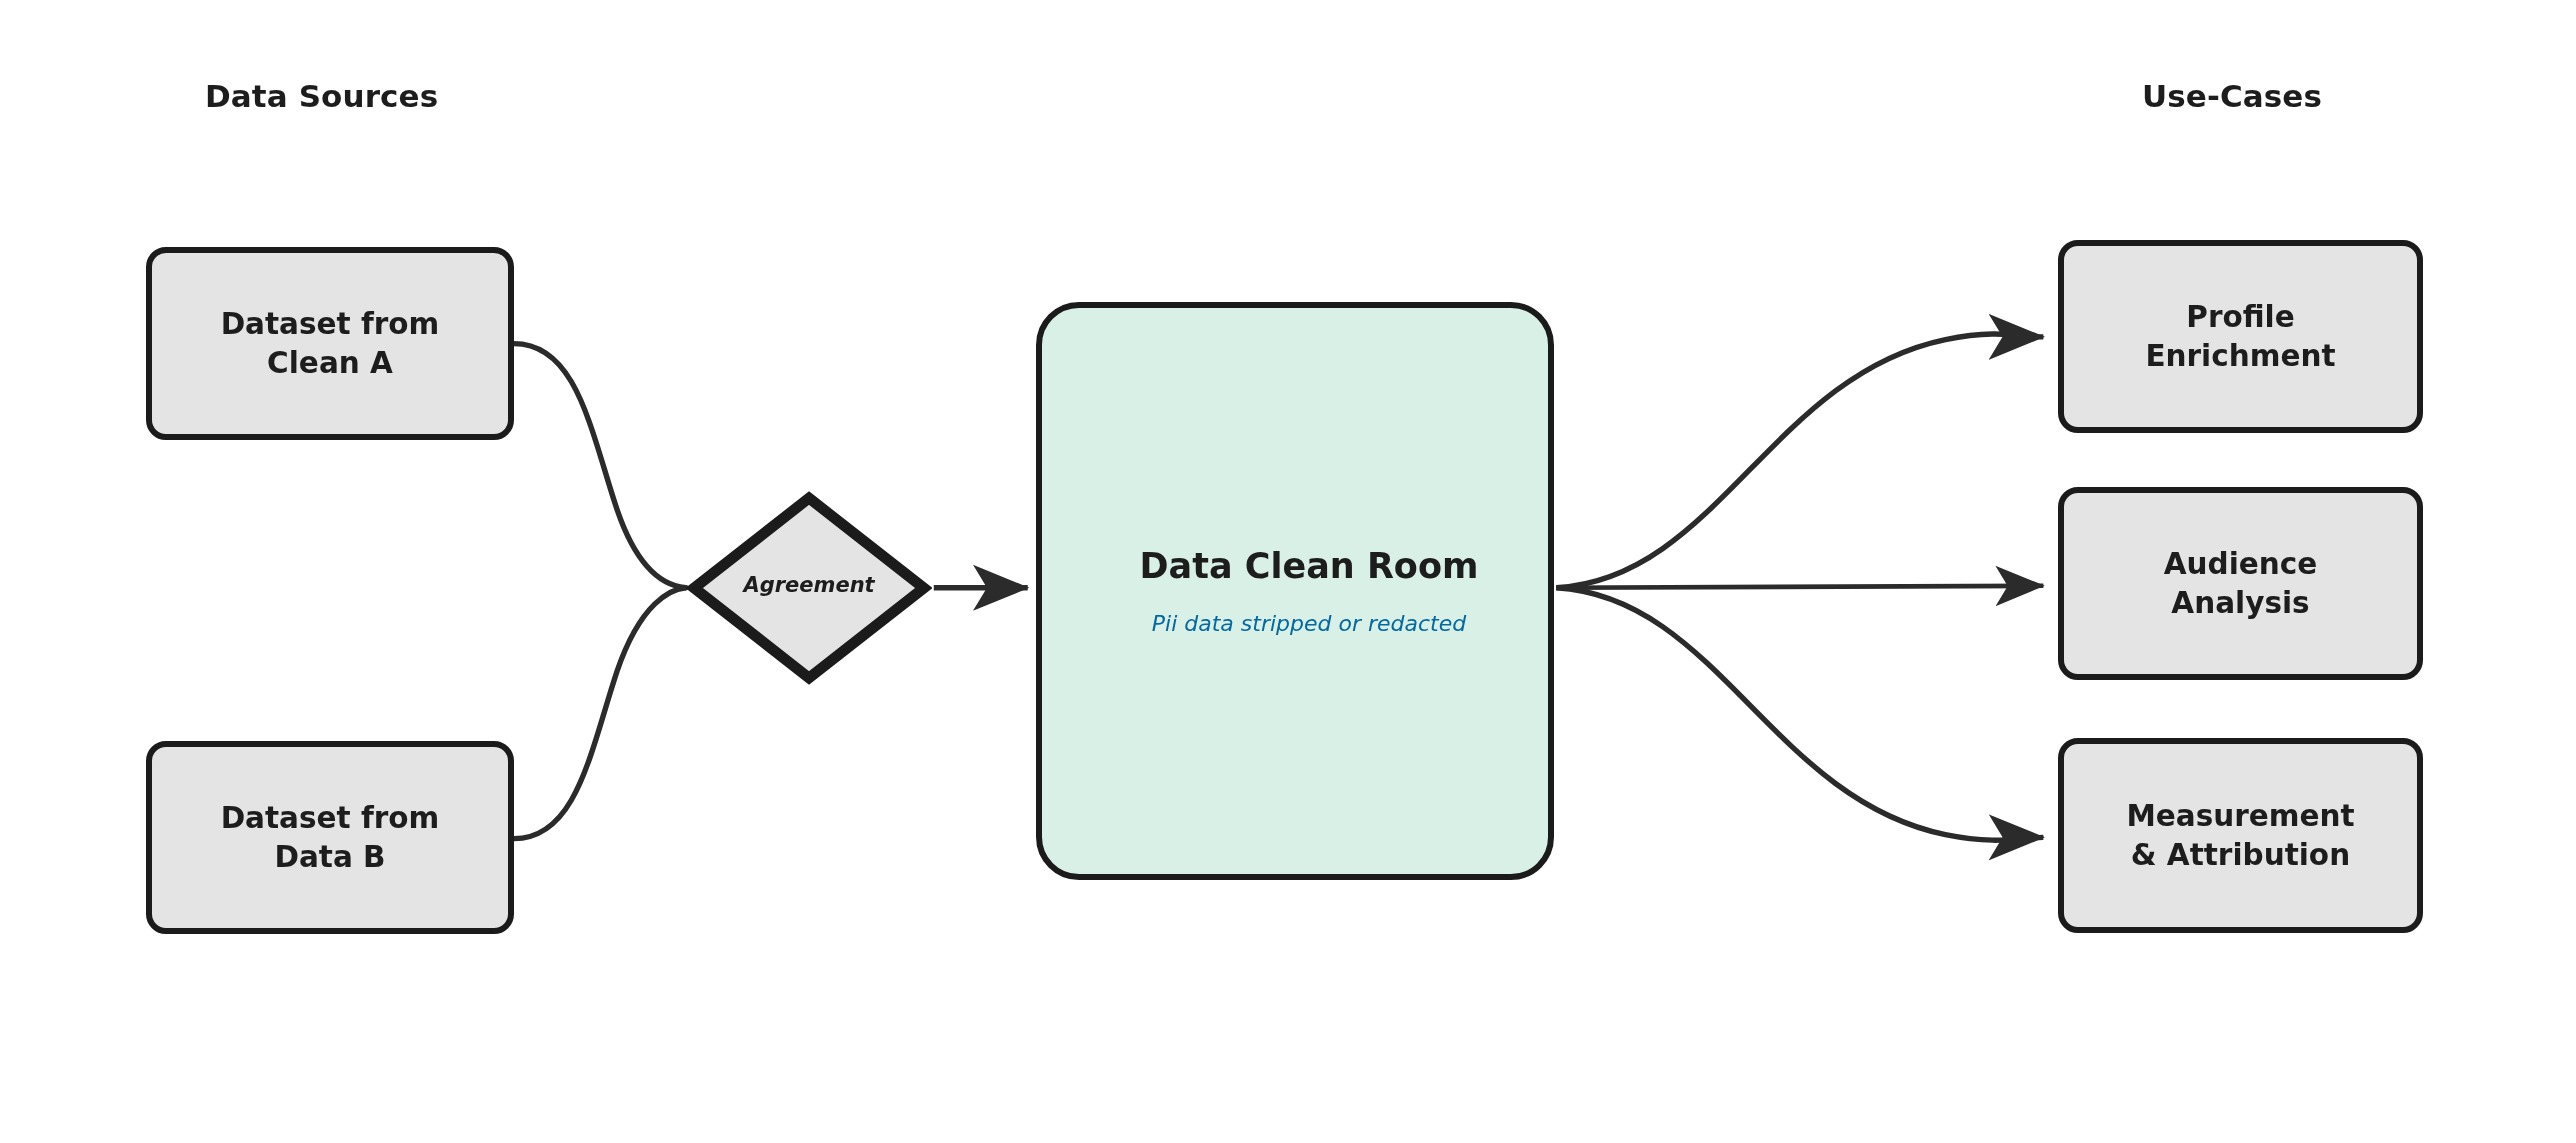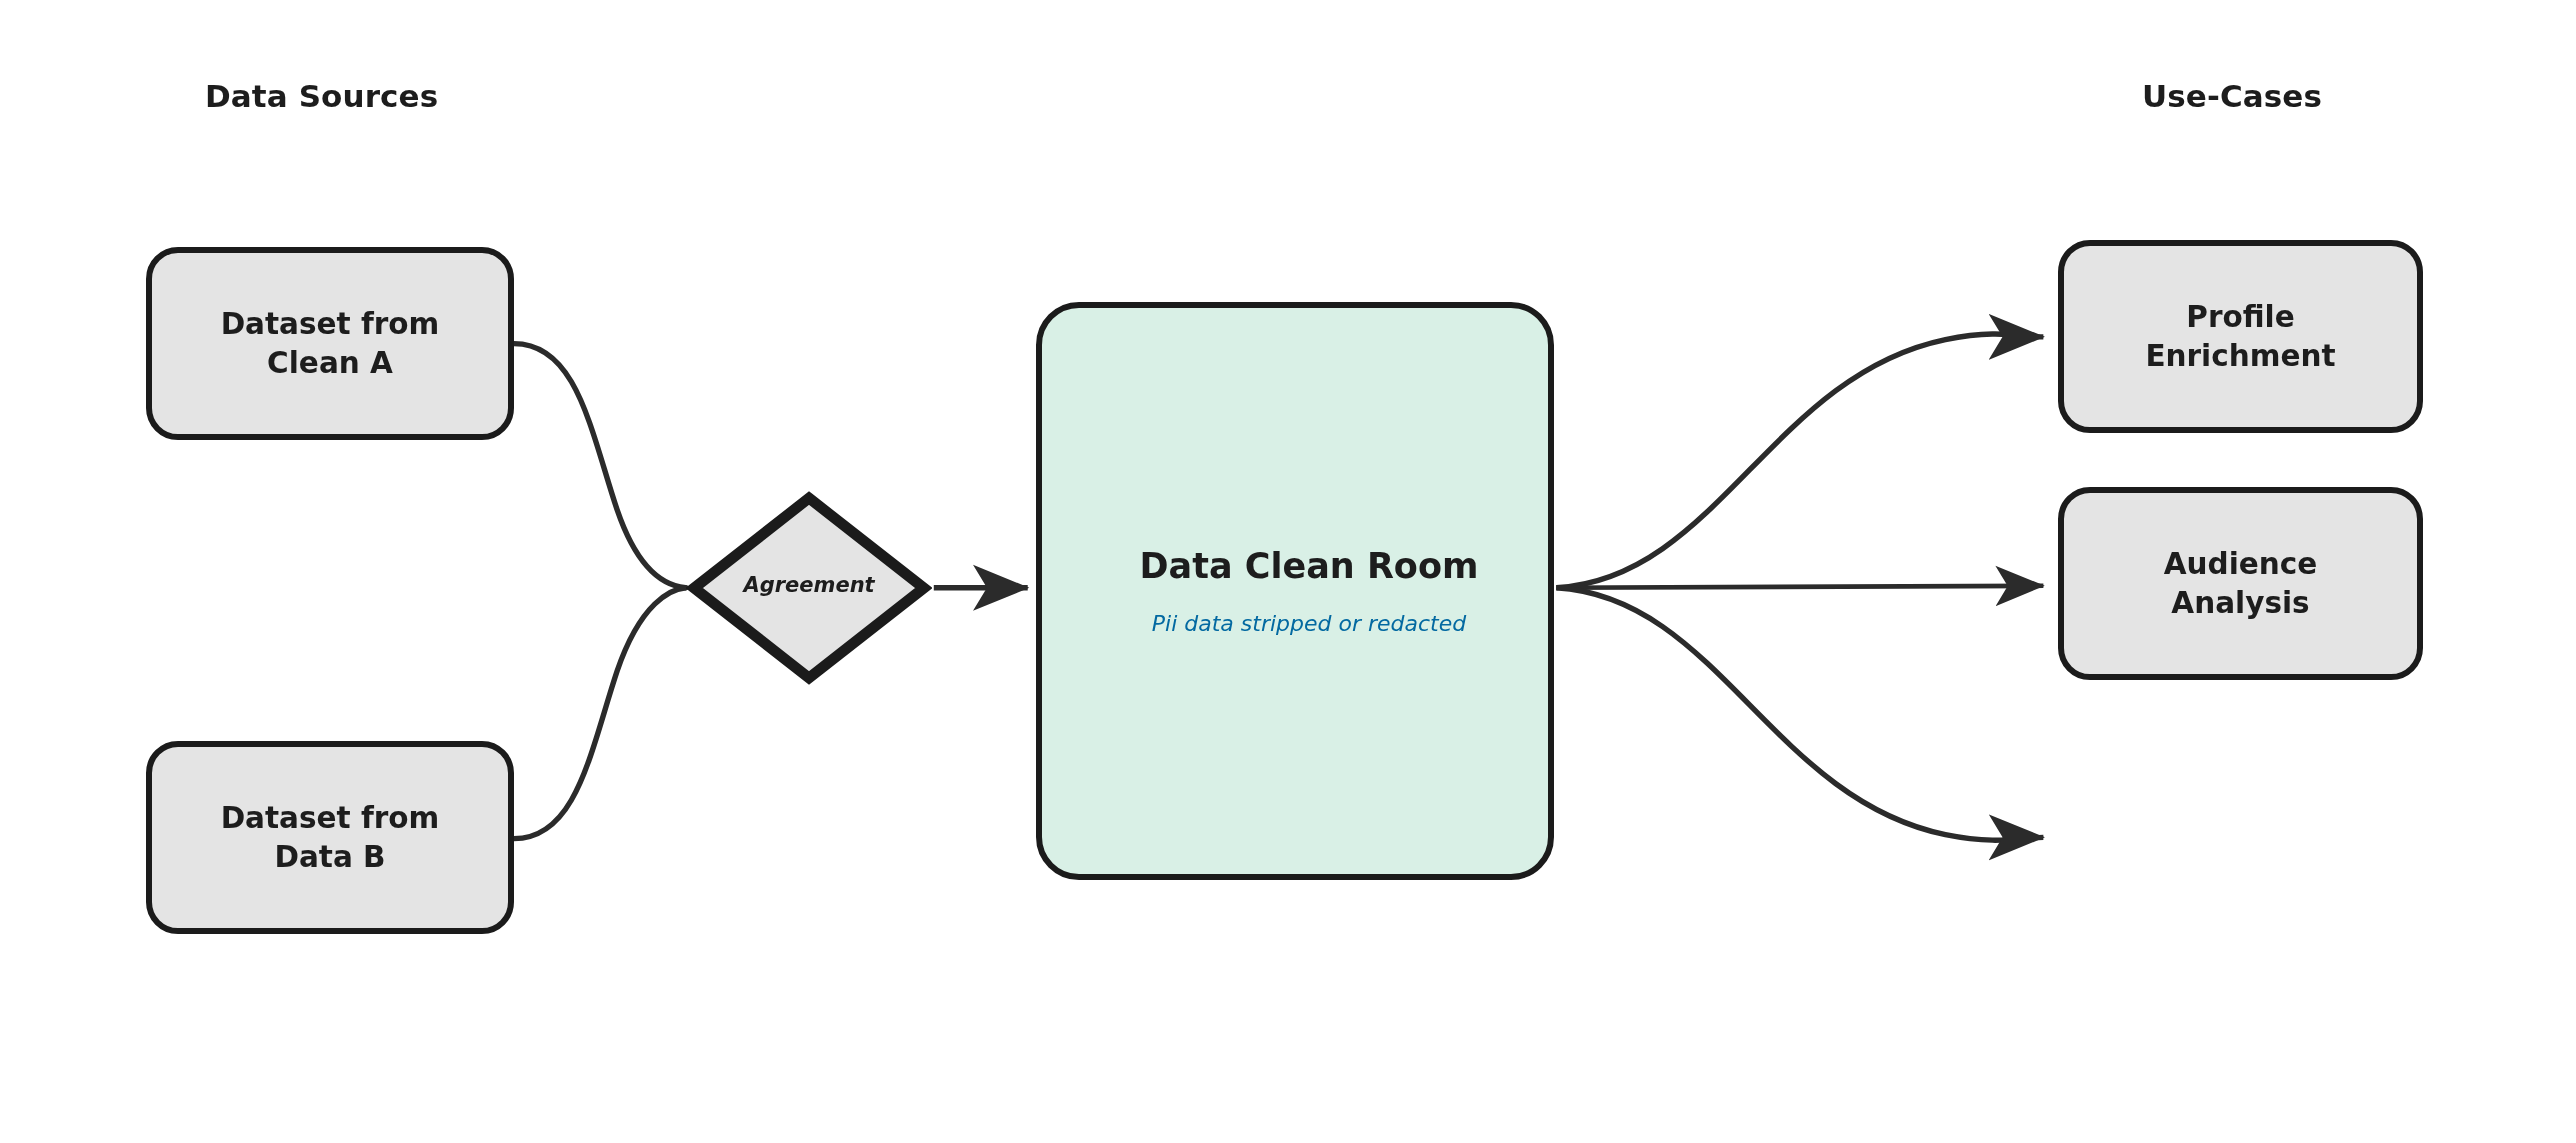--- a/index.html
+++ b/index.html
@@ -37,21 +37,21 @@
     white-space: nowrap;
   }
   #header-data-sources { left: 205px; top: 78px; }
   #header-use-cases    { left: 2142px; top: 78px; }
 
   .node-box {
     position: absolute;
     box-sizing: border-box;
     background: #e4e4e4;
     border: 6px solid #1b1b1b;
-    border-radius: 32px;
+    border-radius: 20px;
     display: flex;
     flex-direction: column;
     align-items: center;
     justify-content: center;
     text-align: center;
     color: #1d1d1d;
     font-family: "DejaVu Sans", sans-serif;
     font-weight: bold;
     font-size: 29.5px;
     line-height: 1.30;
@@ -170,15 +170,19 @@
   <div class="node-box" id="node-audience-analysis">
     <span class="line">Audience</span>
     <span class="line">Analysis</span>
   </div>
 
   <div class="node-box" id="node-profile-enrichment">
     <span class="line">Profile</span>
     <span class="line">Enrichment</span>
   </div>
 
+  <div class="node-box" id="node-measurement-attribution">
+    <span class="line">Measurement</span>
+    <span class="line">&amp; Attribution</span>
+  </div>
 
 </div>
 
 
 </body></html>

